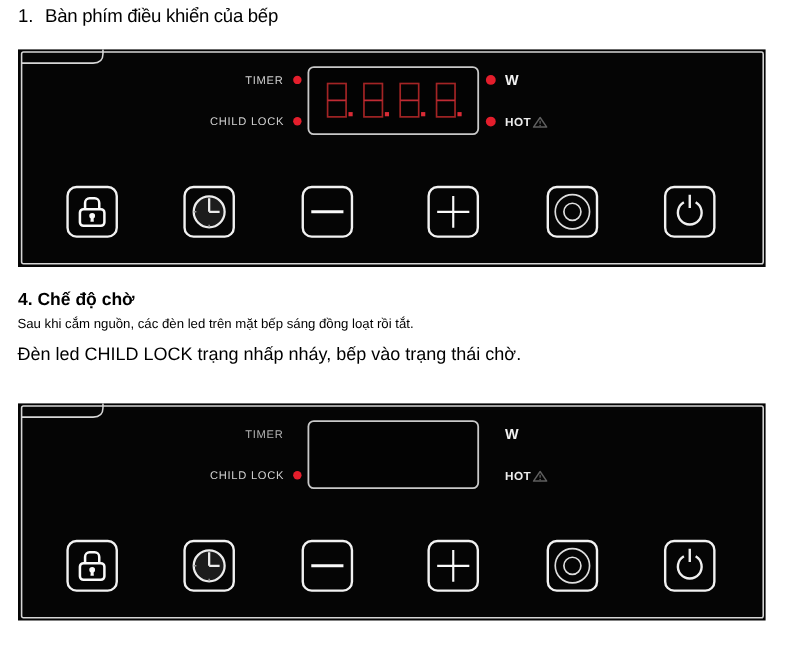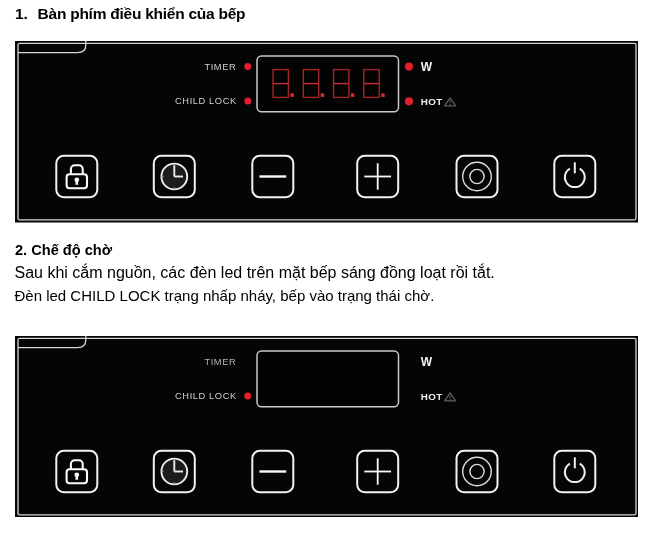--- a/index.html
+++ b/index.html
@@ -1,20 +1,20 @@
 <!DOCTYPE html>
 <html><head><meta charset="utf-8">
 <style>
 html,body{margin:0;padding:0;background:#ffffff;width:657px;height:545px;overflow:hidden;}
 body{position:relative;font-family:"Liberation Sans",sans-serif;color:#000;}
 .t{position:absolute;line-height:1;white-space:pre;}
 </style></head>
 <body>
 
-<div class="t" style="left:15px;top:6.4px;font-size:15.5px;font-weight:bold;letter-spacing:-0.25px"><span style="display:inline-block;width:22.6px;letter-spacing:0">1.</span>Bàn phím điều khiển của bếp</div>
+<div class="t" style="left:15px;top:6.4px;font-size:15.5px;font-weight:normal;letter-spacing:-0.25px"><span style="display:inline-block;width:22.6px;letter-spacing:0">1.</span>Bàn phím điều khiển của bếp</div>
 
 <svg style="position:absolute;left:14.5px;top:41px" width="623.5" height="181.5" viewBox="0 0 623.5 181.5">
 
 <rect x="0" y="0" width="623.5" height="181.5" fill="#050505"></rect>
 
 <rect x="3" y="2.4" width="618" height="176.4" fill="none" stroke="#d6d6d6" stroke-width="1.3" rx="1.5"></rect>
 
 <path d="M 70.8 0 L 70.8 4 Q 70.8 11.6 62.6 11.6 L 3 11.6" fill="none" stroke="#d6d6d6" stroke-width="1.3"></path>
 
 <text x="221.3" y="28.9" text-anchor="end" font-family="Liberation Sans, sans-serif" font-size="9.3" letter-spacing="0.6" fill="#d2d2d2">TIMER</text>
@@ -103,23 +103,23 @@
 <circle cx="462.0" cy="135.5" r="7.1" fill="none" stroke="#dedede" stroke-width="1.4"></circle>
 </g>
 
 <g>
 <rect x="539.3" y="114.8" width="41.0" height="41.4" rx="7.5" fill="none" stroke="#f2f2f2" stroke-width="2"></rect>
 <path d="M 554.9 127.6 A 9.9 9.9 0 1 0 564.6999999999999 127.6" fill="none" stroke="#f0f0f0" stroke-width="2"></path>
 <line x1="559.8" y1="121.3" x2="559.8" y2="132.3" stroke="#f0f0f0" stroke-width="2"></line>
 </g>
 </svg>
 
-<div class="t" style="left:15px;top:243px;font-size:14.6px;font-weight:bold">2. Chế độ chờ</div>
+<div class="t" style="left:15px;top:243px;font-size:14.6px;font-weight:bold">4. Chế độ chờ</div>
 
-<div class="t" style="left:14.5px;top:264.8px;font-size:16px">Sau khi cắm nguồn, các đèn led trên mặt bếp sáng đồng loạt rồi tắt.</div>
+<div class="t" style="left:14.5px;top:264.8px;font-size:11px">Sau khi cắm nguồn, các đèn led trên mặt bếp sáng đồng loạt rồi tắt.</div>
 
 <div class="t" style="left:14.5px;top:288.2px;font-size:15px">Đèn led CHILD LOCK trạng nhấp nháy, bếp vào trạng thái chờ.</div>
 
 <svg style="position:absolute;left:14.5px;top:335.5px" width="623.5" height="181.5" viewBox="0 0 623.5 181.5">
 
 <rect x="0" y="0" width="623.5" height="181.5" fill="#050505"></rect>
 
 <rect x="3" y="2.4" width="618" height="176.4" fill="none" stroke="#d6d6d6" stroke-width="1.3" rx="1.5"></rect>
 
 <path d="M 70.8 0 L 70.8 4 Q 70.8 11.6 62.6 11.6 L 3 11.6" fill="none" stroke="#d6d6d6" stroke-width="1.3"></path>

